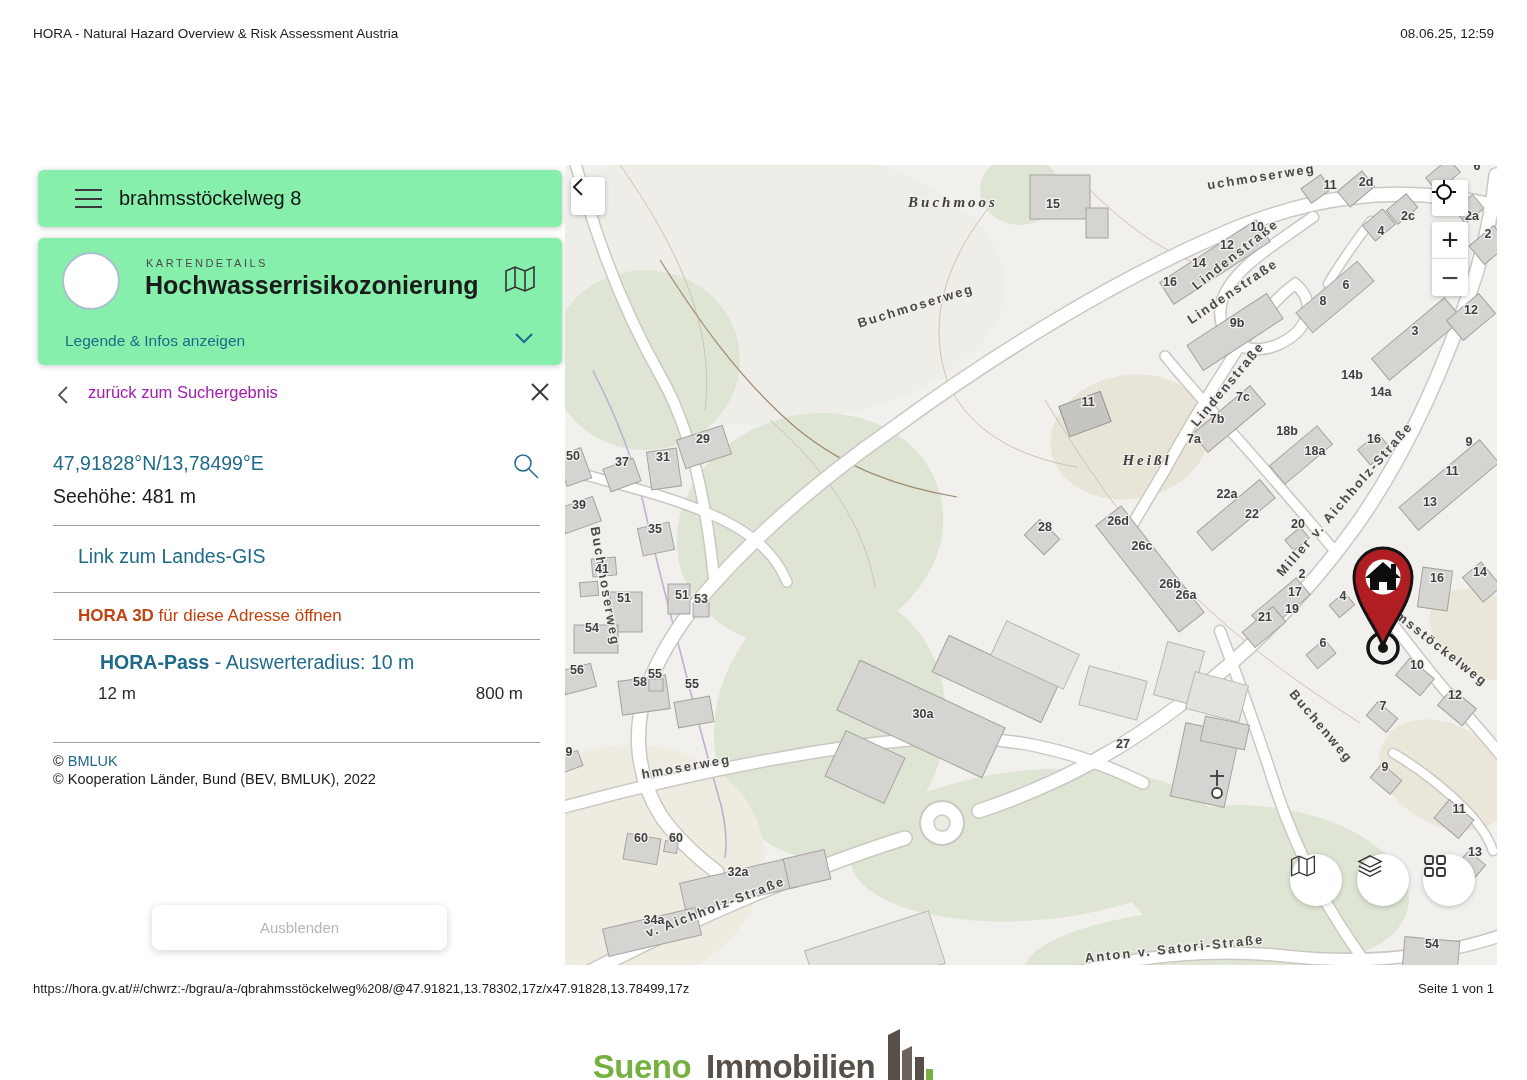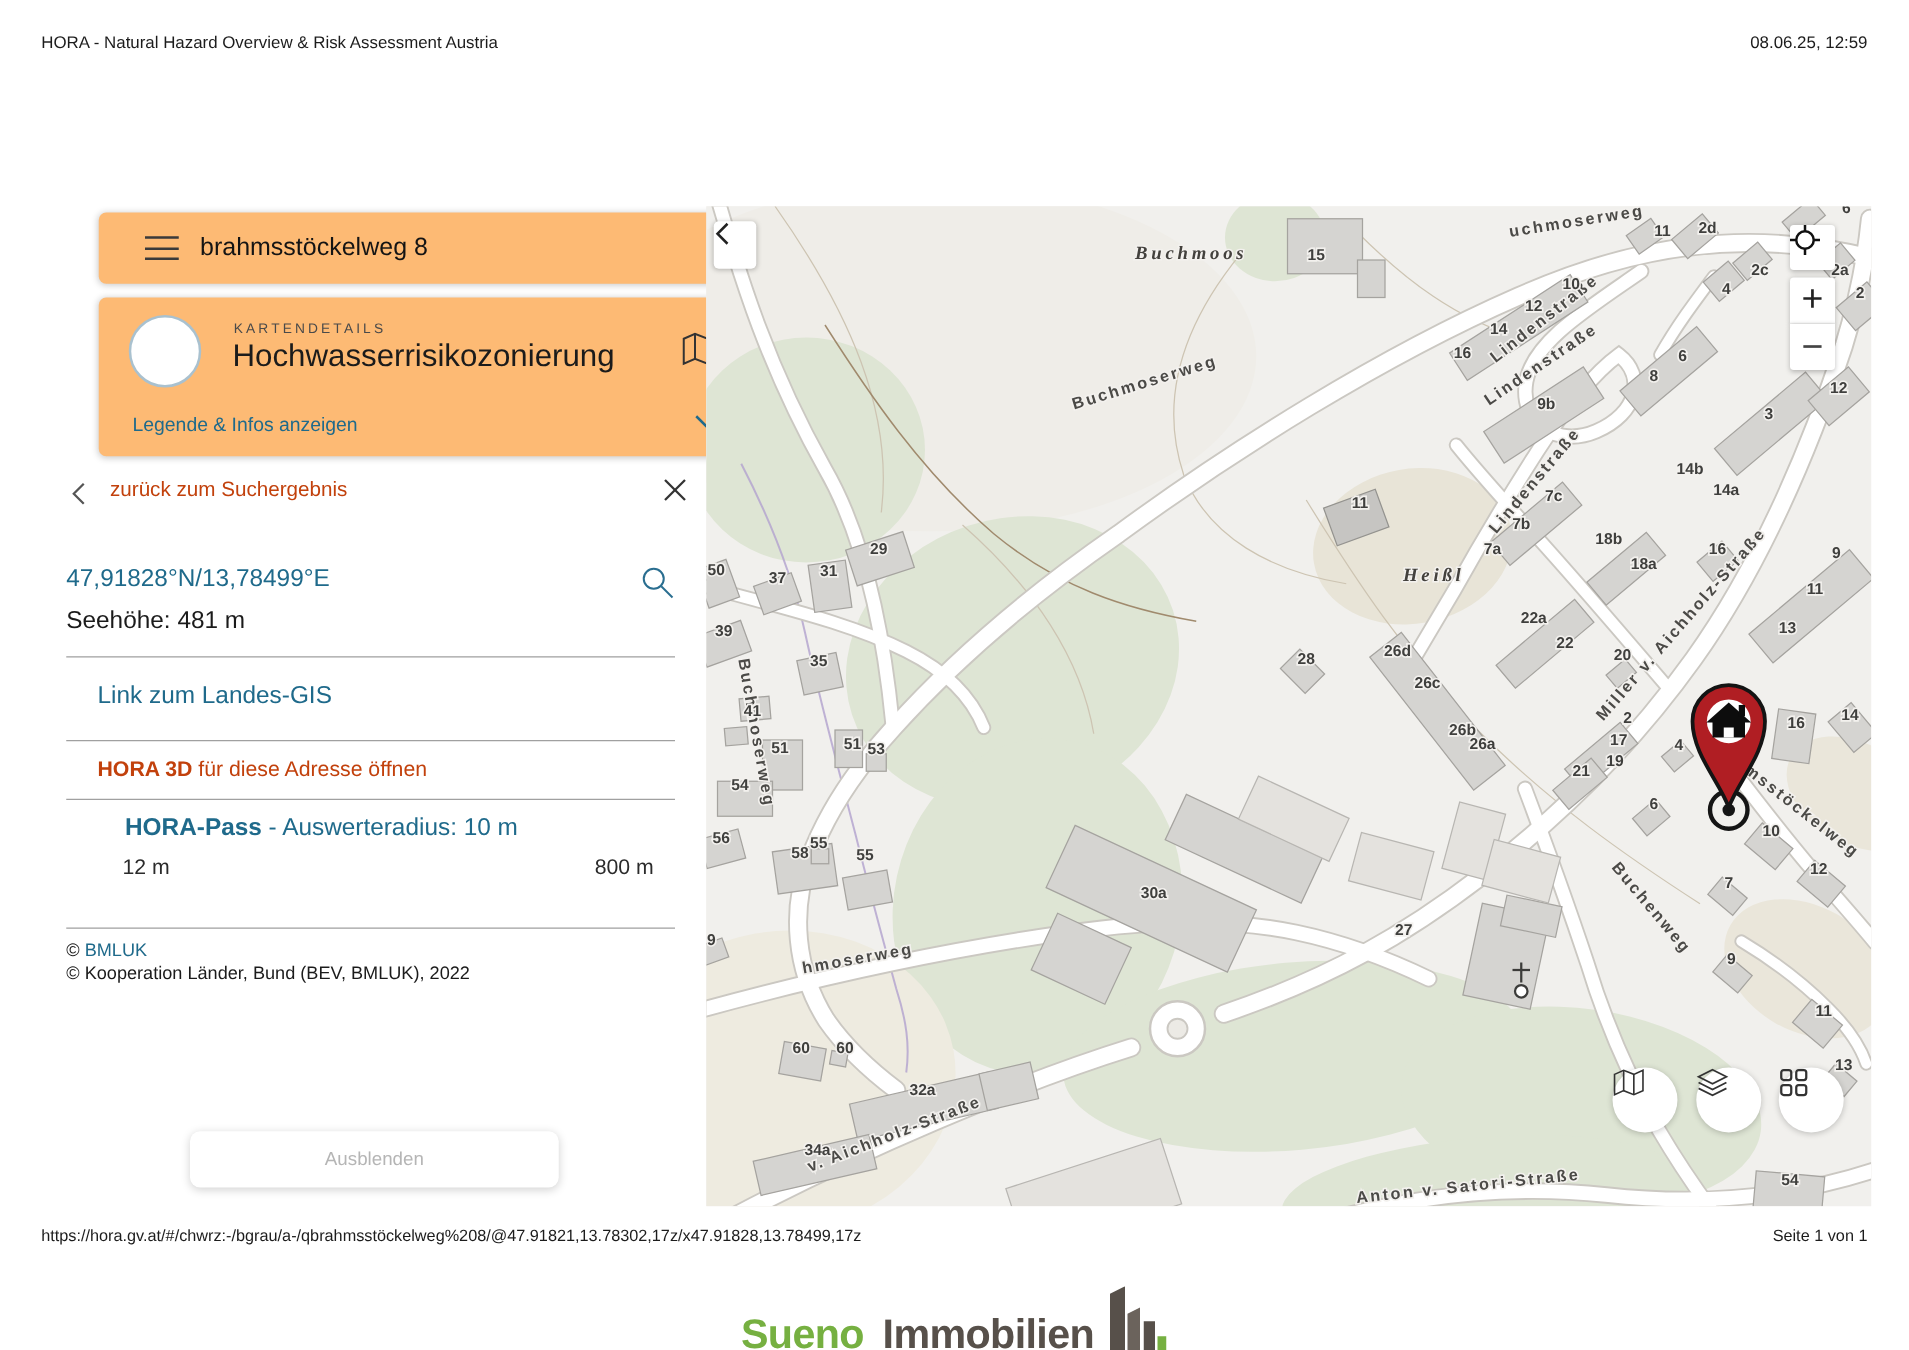--- a/index.html
+++ b/index.html
@@ -9,44 +9,44 @@
   
   .print-header { position:absolute; top:26px; left:33px; right:33px;
                   display:flex; justify-content:space-between;
                   font-size:13.5px; color:#1c1c1c; }
   .print-footer { position:absolute; top:981px; left:33px; right:33px;
                   display:flex; justify-content:space-between;
                   font-size:13px; color:#1c1c1c; }
 
   
   .panel { position:absolute; left:35px; top:165px; width:530px; height:800px; }
-  .card { position:absolute; background:#fdba74; border-radius:6px;
-          box-shadow:0 1px 6px rgba(0,0,0,.22);margin-left:41px; }
+  .card { position:absolute; background:#86efac; border-radius:6px;
+          box-shadow:0 1px 6px rgba(0,0,0,.22); }
   .search-card { left:3px; top:5px; width:524px; height:57px;
                  display:flex; align-items:center; }
   .hamburger { width:27px; height:19px; margin-left:37px; display:flex;
                flex-direction:column; justify-content:space-between; cursor:pointer; }
   .hamburger span { display:block; height:2px; background:#3a3a3a; }
   .search-value { margin-left:17px; font-size:20px; color:#141414; }
 
   .k-card { left:3px; top:73px; width:524px; height:127px; }
   .k-circle { position:absolute; left:24px; top:14px; width:58px; height:58px;
               border-radius:50%; border:2px solid #a9c1cf; background:#fff; }
   .k-label { position:absolute; left:108px; top:19px; font-size:11px;
              letter-spacing:2.5px; color:#4a4a4a; }
   .k-title { position:absolute; left:107px; top:33px; font-size:25px;
-             font-weight:400; color:#1b1b1b; white-space:nowrap; }
+             font-weight:700; color:#1b1b1b; white-space:nowrap; }
   .k-foldicon { position:absolute; right:26px; top:27px; }
   .k-legend { position:absolute; left:27px; bottom:15px; font-size:15.5px;
               color:#1f6a8b; cursor:pointer; }
   .k-chevron { position:absolute; right:28px; bottom:17px; }
 
   .row { position:absolute; white-space:nowrap; }
   .back-chevron { position:absolute; left:21px; top:220px; }
-  .back-link   { left:53px; top:218px; font-size:16.5px; color:#c2410c; cursor:pointer; }
+  .back-link   { left:53px; top:218px; font-size:16.5px; color:#a21caf; cursor:pointer; }
   .close-x     { position:absolute; left:494px; top:216px; cursor:pointer; }
   .addr   { left:18px; top:254px; font-size:19.5px; color:#1b1b1b; }
   .coords { left:18px; top:287px; font-size:19.5px; color:#1f6a8b; cursor:pointer; }
   .magnifier { position:absolute; left:477px; top:287px; cursor:pointer; }
   .elev   { left:18px; top:320px; font-size:19.5px; color:#1b1b1b; }
   .divider { position:absolute; left:18px; width:487px; height:1px; background:#a0a0a0; }
   .gis    { left:43px; top:380px; font-size:19.5px; color:#1f6a8b; cursor:pointer; }
   .h3d    { left:43px; top:441px; font-size:17px; color:#c2410c; cursor:pointer; }
   .hpass  { left:65px; top:486px; font-size:19.5px; color:#1f6a8b; cursor:pointer; }
   .strong { font-weight:700; }

